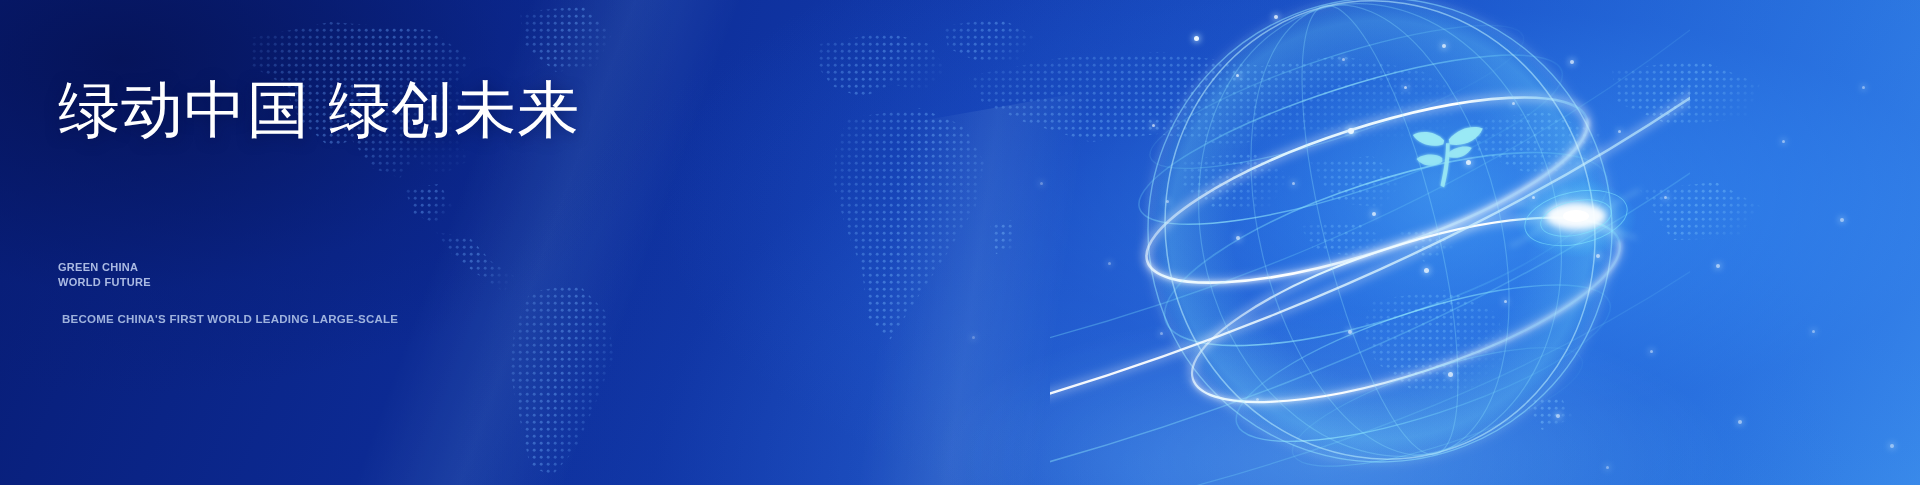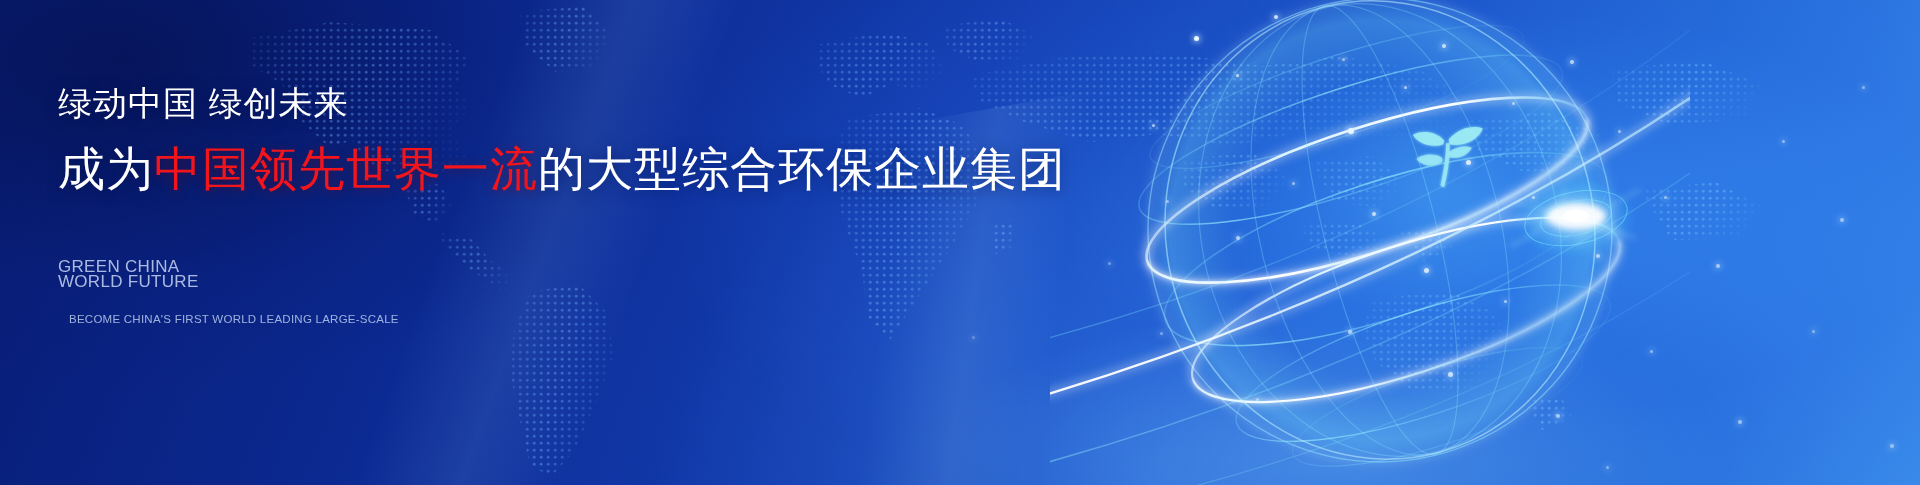--- a/index.html
+++ b/index.html
@@ -93,48 +93,48 @@
   .headline{
     position:absolute;
     left:0;
     white-space:nowrap;
     color:#ffffff;
     font-weight:400;
     letter-spacing:1px;
     text-shadow:0 2px 14px rgba(0,14,70,.55);
   }
   #line1{
-    top:75px;
-    font-size:34px;
+    top:82px;
+    font-size:62px;
     line-height:56px;
   }
   #line2{
     top:141px;
     font-size:47px;
     line-height:56px;
   }
   .hl-red{ color:#f4151c; text-shadow:0 2px 12px rgba(110,0,0,.45); }
 
   .eyebrow{
     position:absolute; left:0;
     color:#b9c8ec;
-    font-size:17px;
-    font-weight:400;
+    font-size:11px;
+    font-weight:700;
     letter-spacing:.3px;
     line-height:14.5px;
     white-space:nowrap;
     opacity:.92;
   }
   #eyebrow{ top:260px; }
 
   .subline{
-    position:absolute; left:11px;
+    position:absolute; left:4px;
     color:#b3c6ea;
     font-size:11.5px;
-    font-weight:400;
+    font-weight:700;
     letter-spacing:.25px;
     line-height:13.5px;
     white-space:nowrap;
     opacity:.88;
     text-align:center;
   }
   #sub{ top:313px; }
 </style>
 </head>
 <body>
@@ -366,23 +366,20 @@
     <span class="p" style="left:1606px;top:466px;width:3px;height:3px;opacity:.45;"></span>
     <span class="p" style="left:972px;top:336px;width:3px;height:3px;opacity:.3;"></span>
   </div>
 
   <div id="copy">
 
     <div class="headline" id="line1">
       <span>绿动中国 绿创未来</span>
     </div>
 
-    <div class="headline" id="line2">
-      <span>成为</span><span class="hl-red">中国领先世界一流</span><span>的大型综合环保企业集团</span>
-    </div>
 
     <div class="eyebrow" id="eyebrow">
       <div>GREEN CHINA</div>
       <div>WORLD FUTURE</div>
     </div>
 
     <div class="subline" id="sub">
       <div>BECOME CHINA'S FIRST WORLD LEADING LARGE-SCALE</div>
     </div>
 

